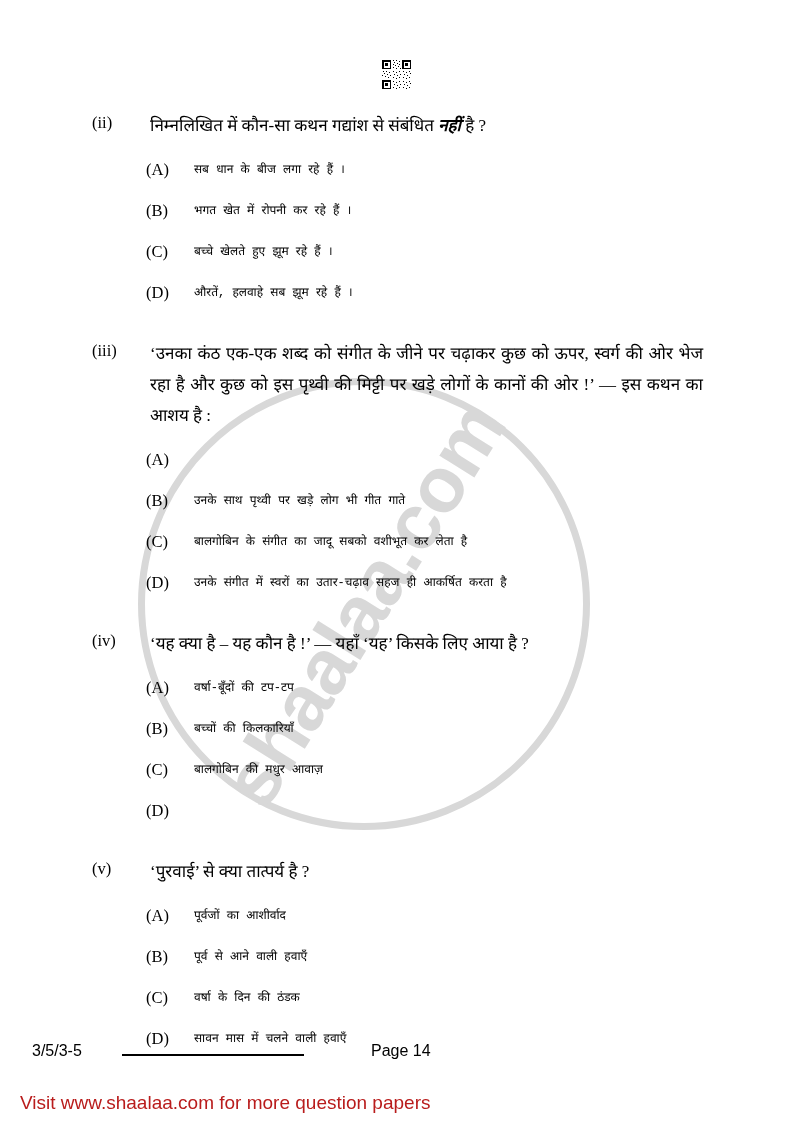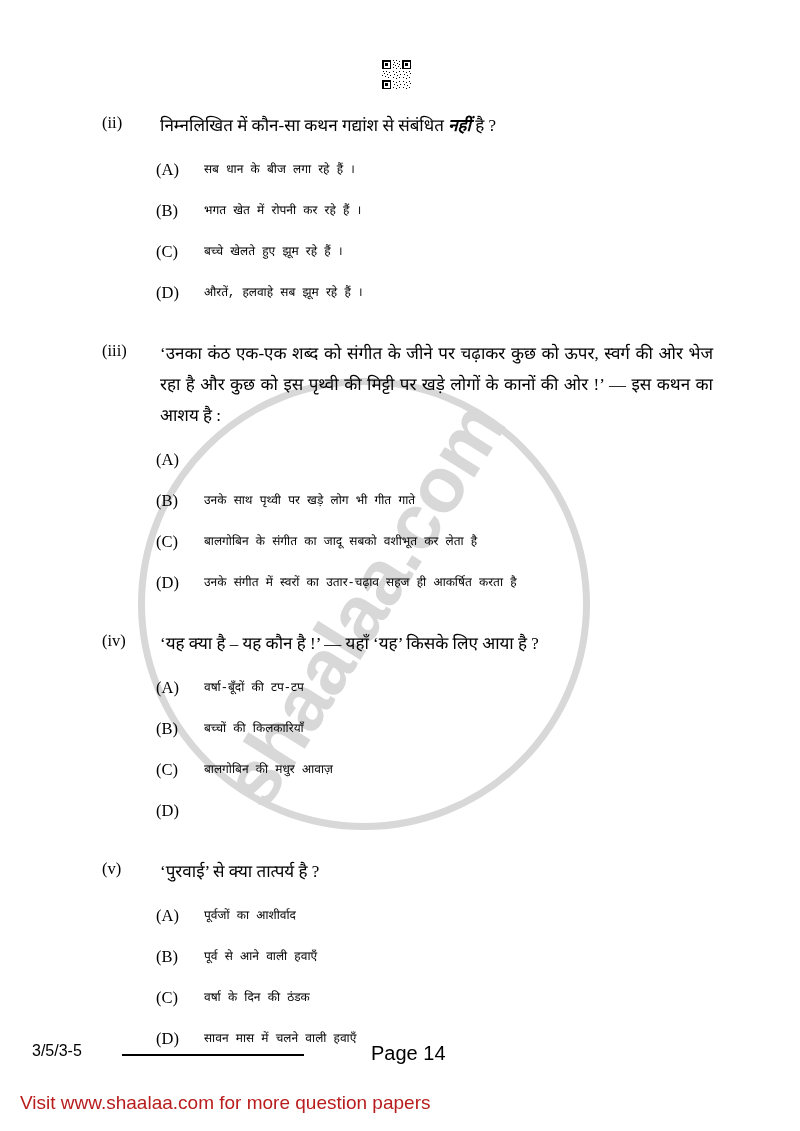--- a/index.html
+++ b/index.html
@@ -55,21 +55,21 @@
     left: 381px;
     top: 59px;
     width: 38px;
     height: 32px;
     z-index: 2;
   }
 
   
   #content {
     position: absolute;
-    left: 16px;
+    left: 6px;
     top: 0;
     width: 738px;
     z-index: 1;
   }
 
   .question-block {
     position: relative;
     margin: 0;
   }
 
@@ -140,21 +140,21 @@
     left: 122px;
     top: 12px;
     width: 182px;
     height: 0;
     border-top: 2px solid #000;
   }
   #footer .page-number {
     position: absolute;
     left: 371px;
     top: 0;
-    font-size: 20px;
+    font-size: 16px;
   }
 
   #site-banner {
     position: absolute;
     left: 20px;
     top: 1092px;
     font-family: "Liberation Sans", sans-serif;
     font-size: 19px;
     color: #b91c1c;
     z-index: 2;

